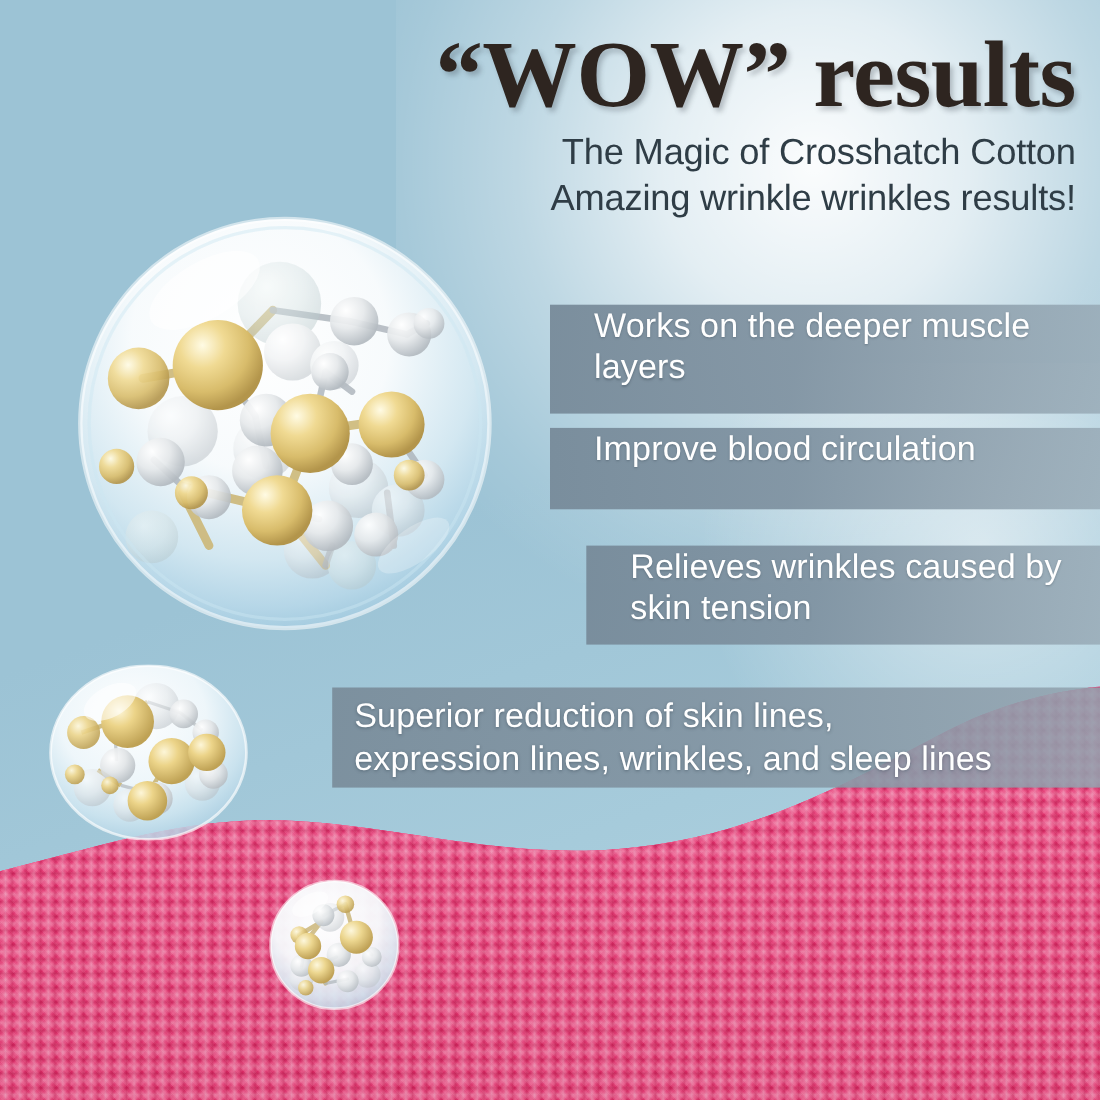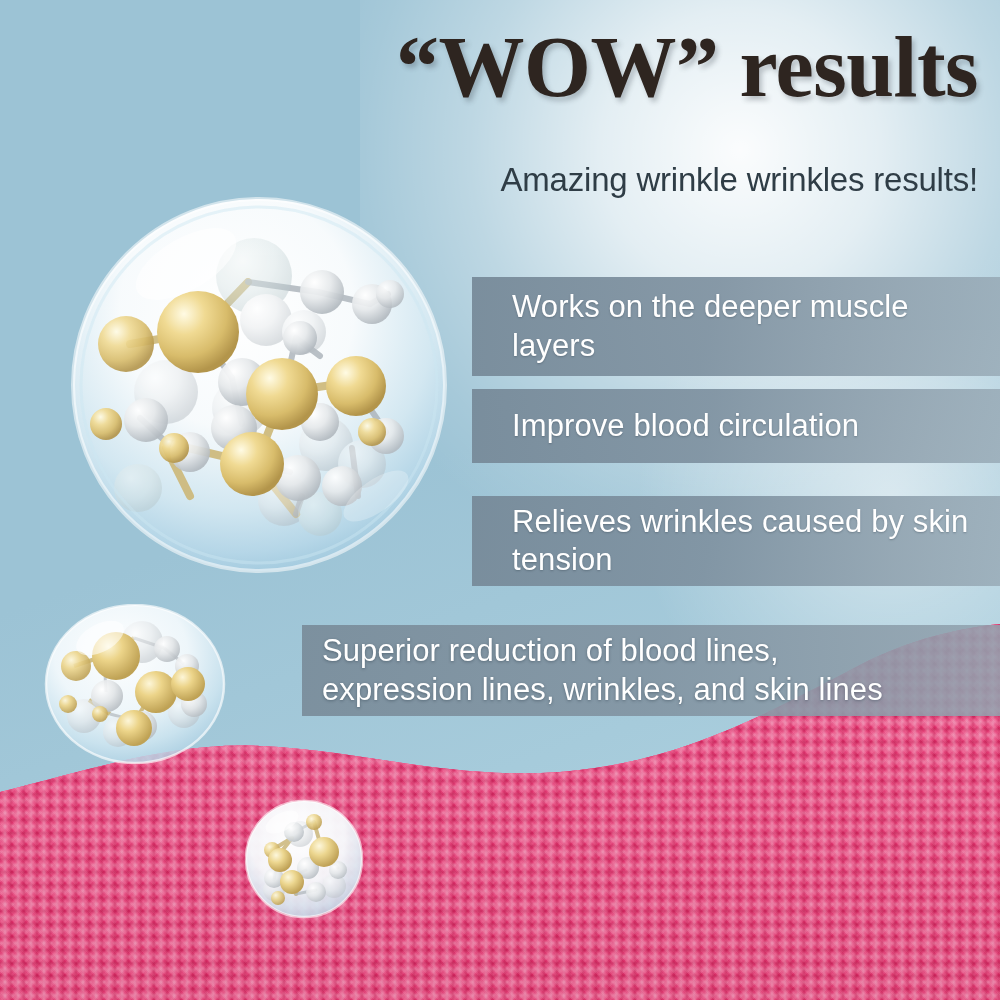--- a/index.html
+++ b/index.html
@@ -127,44 +127,44 @@
     line-height: 1.25;
     color: #2f3d46;
     margin: 8px 0 0 0;
     letter-spacing: -0.2px;
     white-space: nowrap;
   }
 
   
   .feature {
     position: absolute;
-    left: 472px;
+    left: 500px;
     right: 0;
     background: linear-gradient(100deg,
       rgba(118,137,152,0.93) 0%,
       rgba(126,145,160,0.92) 45%,
       rgba(142,160,173,0.88) 78%,
       rgba(152,170,182,0.84) 100%);
     display: flex;
-    align-items: center;
+    align-items: flex-start;
     box-sizing: border-box;
     padding: 0 14px 0 40px;
   }
   .feature .ftxt {
     font-family: "Liberation Sans", sans-serif;
     font-weight: 400;
     font-size: 31px;
     line-height: 1.24;
     color: #ffffff;
     letter-spacing: 0.1px;
     text-shadow: 0 1px 2px rgba(45,60,72,0.35);
   }
   #feature-0 { top: 277px; height: 99px; }
   #feature-1 { top: 389px; height: 74px; }
-  #feature-2 { top: 496px; height: 90px; }
+  #feature-2 { top: 496px; height: 90px; margin-left: 33px; }
 
   
   .banner {
     position: absolute;
     left: 302px;
     top: 625px;
     width: 698px;
     height: 91px;
     background: linear-gradient(100deg,
       rgba(122,141,155,0.94) 0%,
@@ -203,21 +203,21 @@
   <div class="bg-glow2"></div>
 
   <div class="fabric-wrap">
     <div class="fabric"></div>
     <div class="fabric-shade"></div>
   </div>
 
   <div class="head-block">
     <h1 class="title">“WOW” results</h1>
     <p class="subtitle">
-      <br>
+      <span>The Magic of Crosshatch Cotton</span><br>
       <span>Amazing wrinkle wrinkles results!</span>
     </p>
   </div>
 
   <div class="feature" id="feature-0">
     <span class="ftxt">Works on the deeper muscle layers</span>
   </div>
   <div class="feature" id="feature-1">
     <span class="ftxt">Improve blood circulation</span>
   </div>
@@ -432,17 +432,17 @@
       <circle cx="34" cy="100" r="7" fill="url(#sm-gold)" opacity="0.9"></circle>
       <circle cx="80" cy="54" r="15" fill="url(#sm-gold)"></circle>
       <circle cx="36" cy="62" r="12" fill="url(#sm-gold)"></circle>
       <circle cx="48" cy="84" r="12" fill="url(#sm-gold)"></circle>
       <circle cx="60" cy="61" r="58" fill="none" stroke="#ffffff" stroke-width="2.5" opacity="0.6"></circle>
       <ellipse cx="38" cy="24" rx="18" ry="9" fill="#ffffff" opacity="0.5" transform="rotate(-28 38 24)"></ellipse>
     </svg>
   </div>
 
   <div class="banner-text">
-    <span>Superior reduction of blood lines,</span><br>
-    <span>expression lines, wrinkles, and skin lines</span>
+    <span>Superior reduction of skin lines,</span><br>
+    <span>expression lines, wrinkles, and sleep lines</span>
   </div>
 
 </div>
 
 </body></html>

